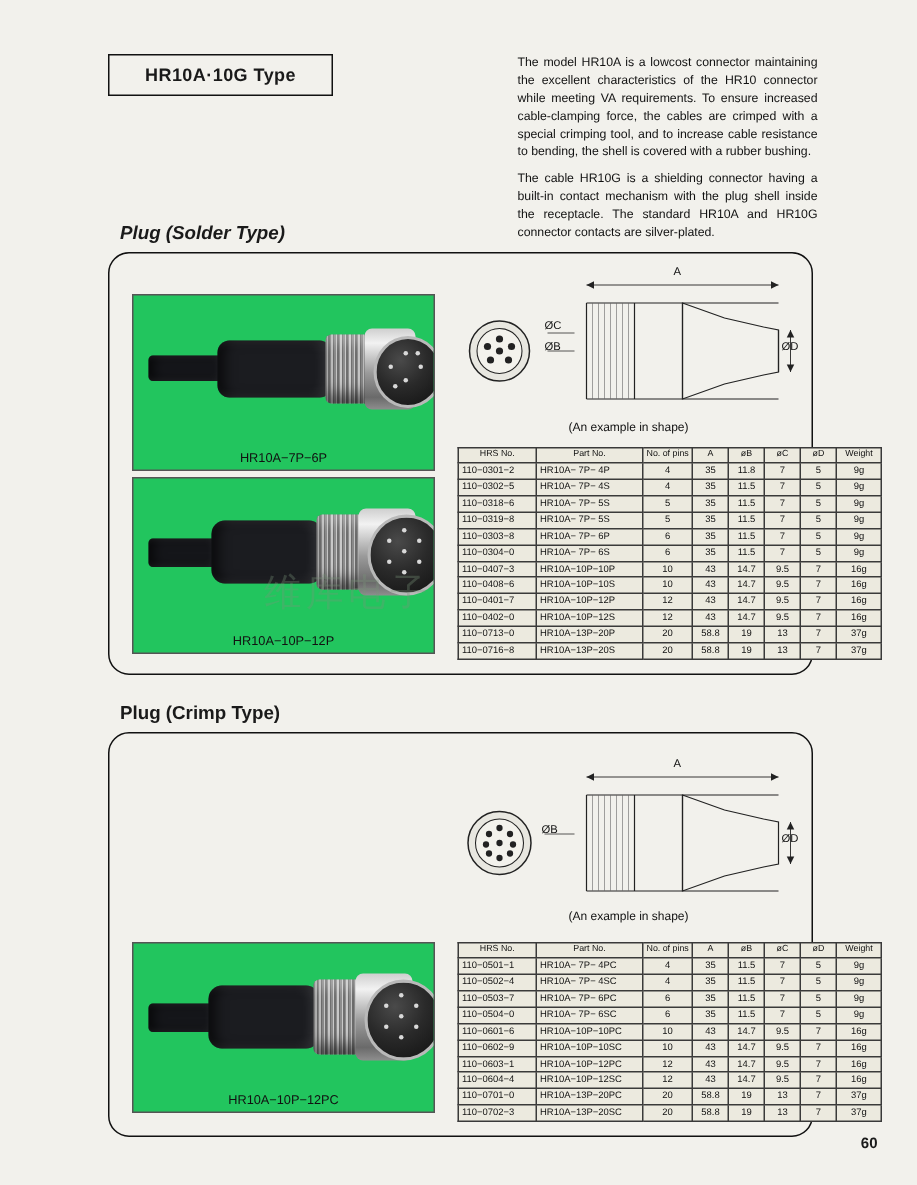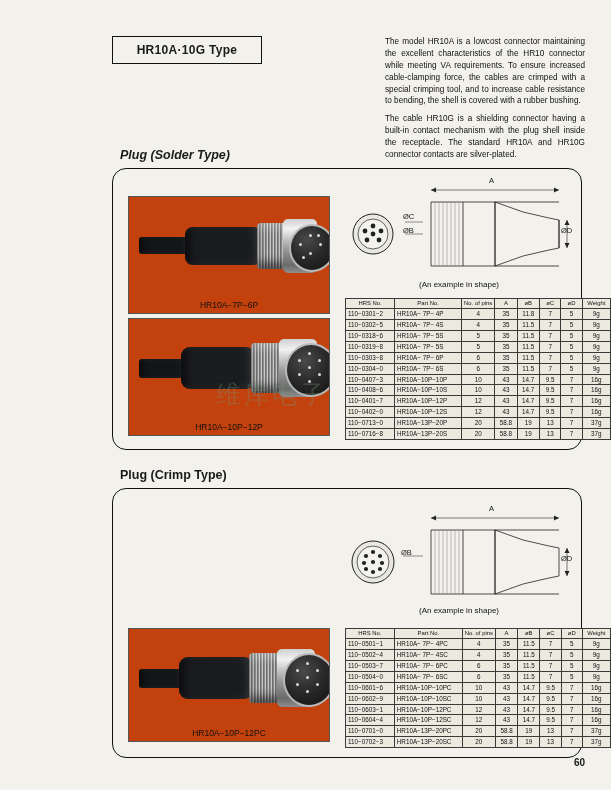--- a/index.html
+++ b/index.html
@@ -4,21 +4,21 @@
 <style>
   html,body{margin:0;padding:0;}
   body{
     width:611px;height:790px;
     background:#f2f1ec;
     font-family:"Liberation Sans",sans-serif;
     color:#1a1a1a;
     position:relative;
     overflow:hidden;
   }
-  .page{position:absolute;inset:0;margin-left:40px;}
+  .page{position:absolute;inset:0;}
 
   
   .title-box{
     position:absolute;left:72px;top:36px;width:148px;height:26px;
     border:1.5px solid #111;background:transparent;
     display:flex;align-items:center;justify-content:center;
   }
   .title-box span{font-size:12px;font-weight:bold;letter-spacing:.3px;}
 
   .intro{
@@ -34,21 +34,21 @@
 
   
   .panel{
     position:absolute;border:1.5px solid #111;border-radius:14px;background:transparent;
   }
   #panel1{left:72px;top:168px;width:468px;height:280px;}
   #panel2{left:72px;top:488px;width:468px;height:268px;}
 
   
   .photo{
-    position:absolute;border:1px solid #555;background:#c2410c;overflow:hidden;
+    position:absolute;border:1px solid #555;background:#22c55e;overflow:hidden;
   }
   .photo .cap{
     position:absolute;bottom:3px;left:0;right:0;text-align:center;
     font-size:8.5px;color:#111;
   }
   
   .conn{position:absolute;}
   .conn .cable{
     position:absolute;background:#15161a;border-radius:3px;
     box-shadow:inset -4px 0 6px rgba(255,255,255,.10), inset 4px 0 7px rgba(0,0,0,.6);

